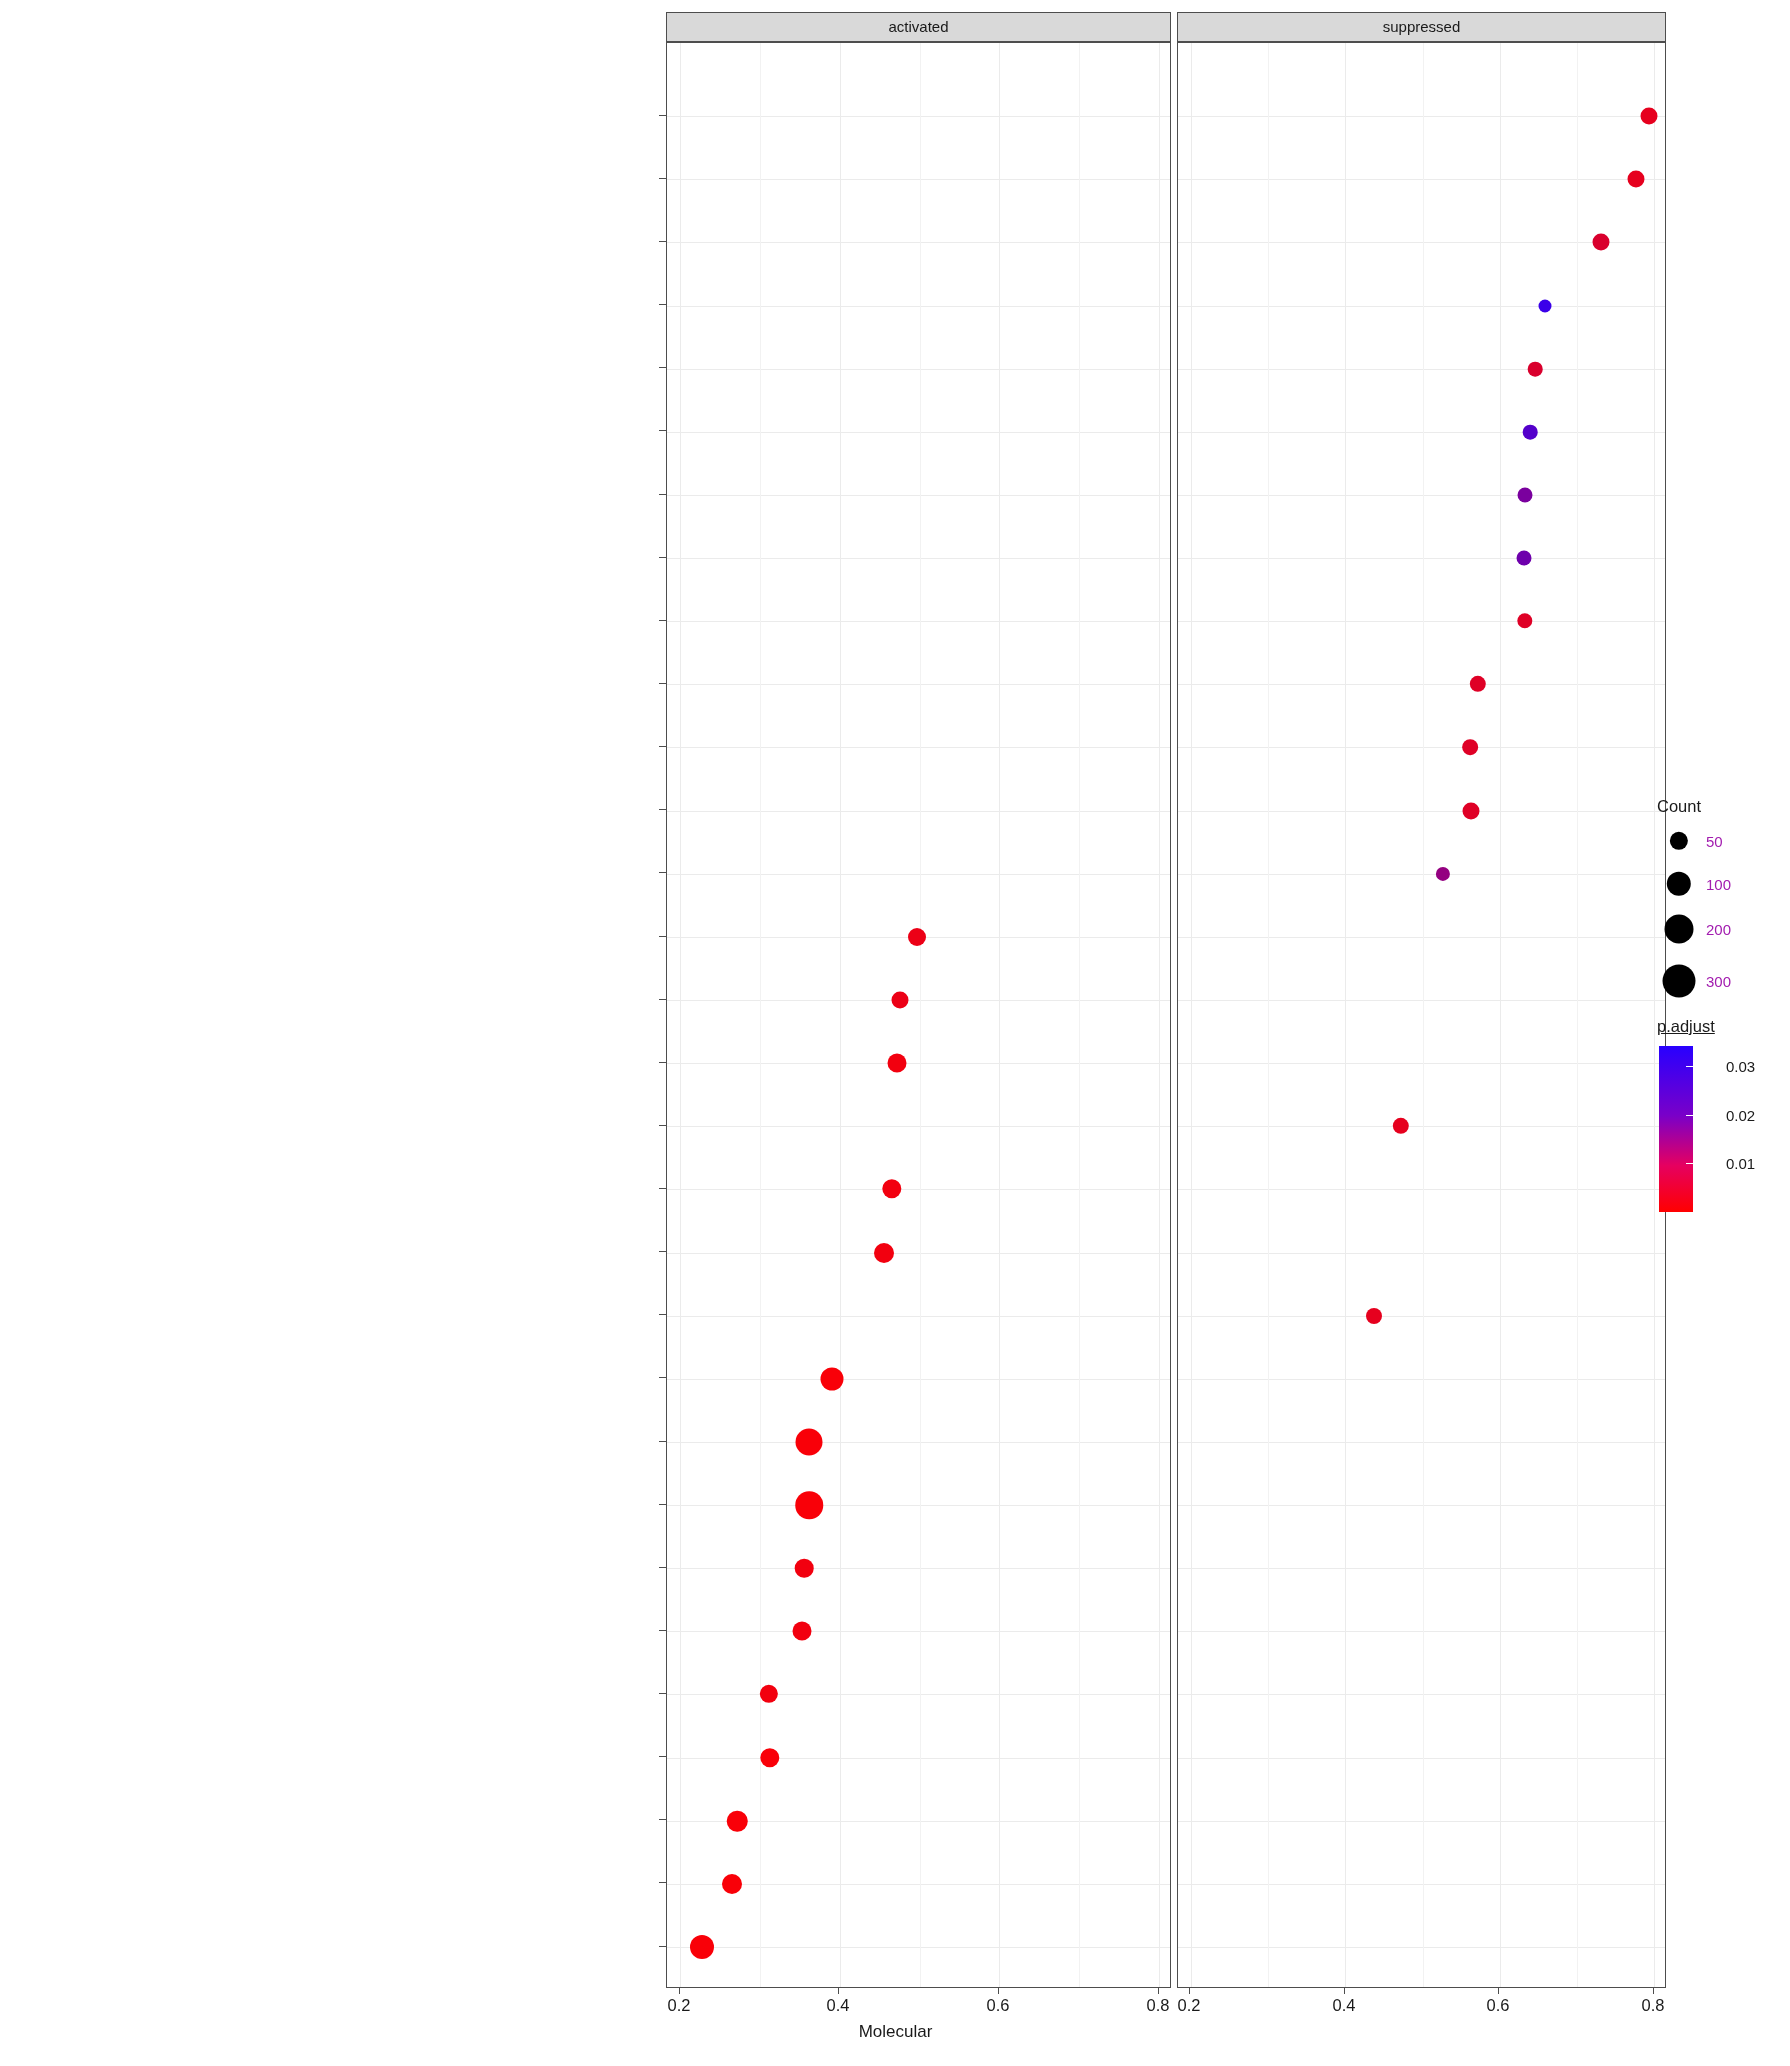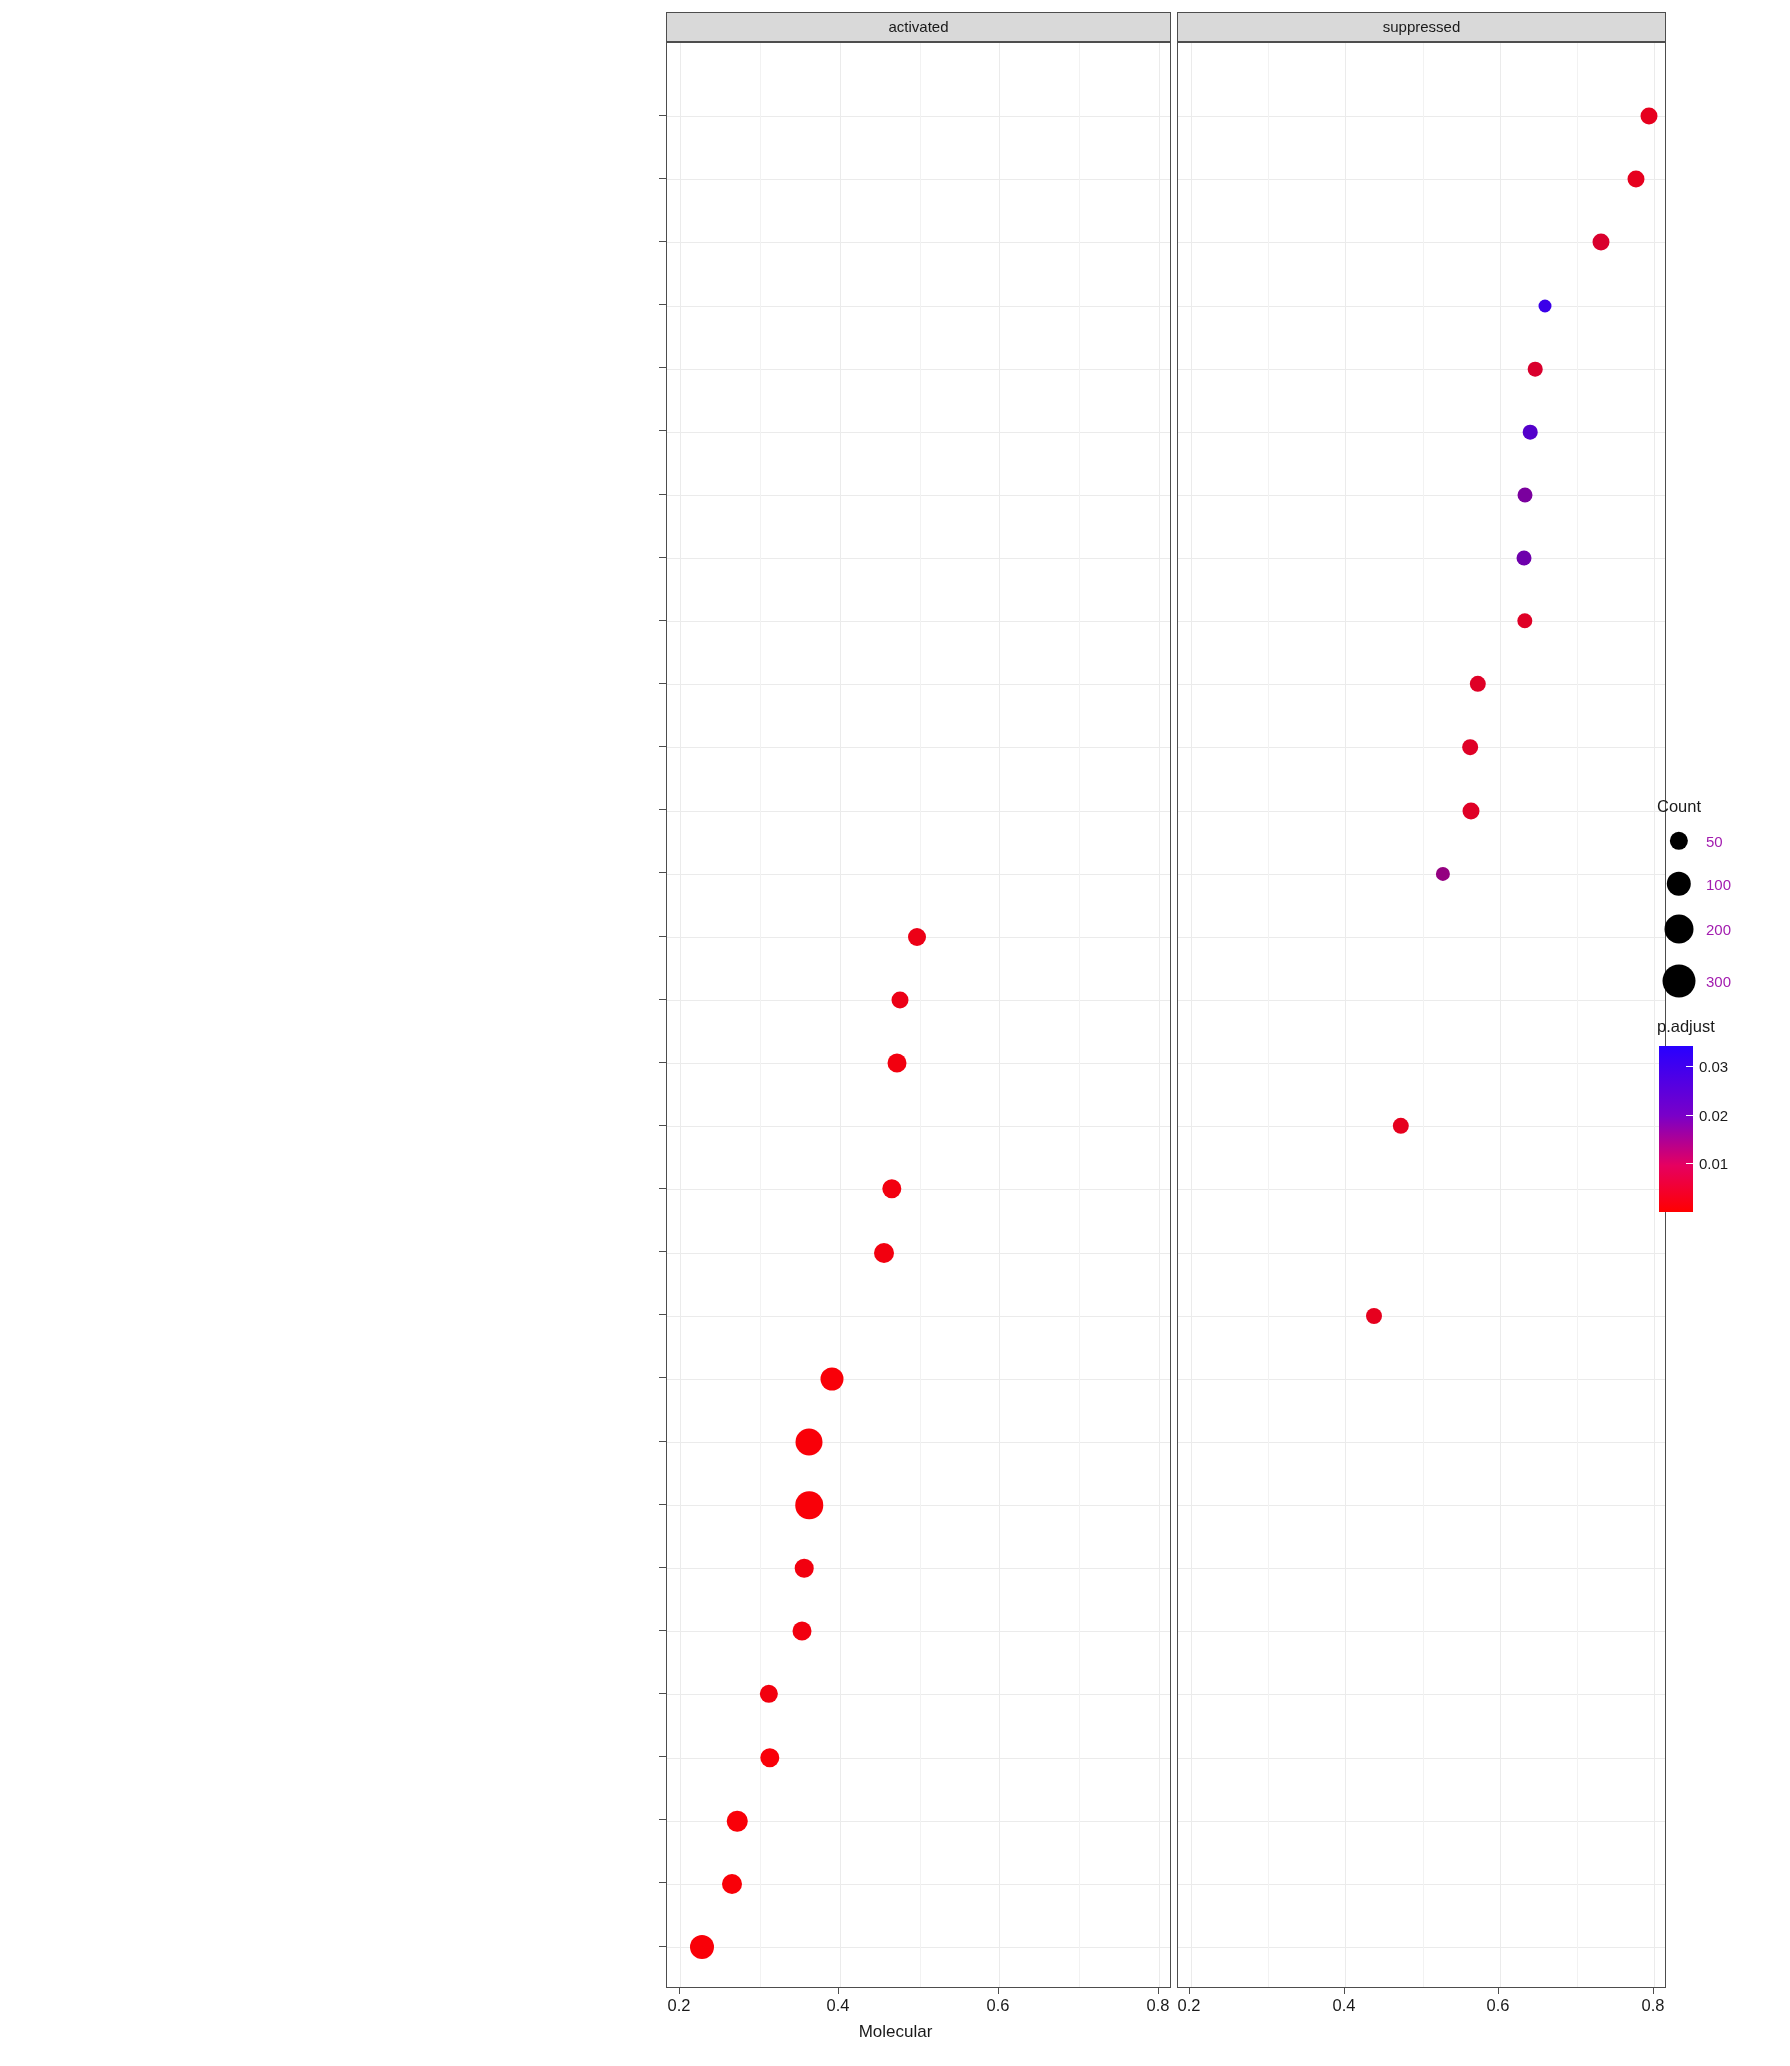--- a/index.html
+++ b/index.html
@@ -140,20 +140,21 @@
     width: 34px;
     height: 166px;
     border: 0;
   }
   .pa-tick-label {
     position: absolute;
     font-size: 15px;
     color: #1a1a1a;
     white-space: nowrap;
     transform: translateY(-50%);
+    margin-left: 27px;
   }
   .pa-tick {
     position: absolute;
     width: 7.2px;
     height: 0.7px;
     background: #ffffff;
   }
 </style>
 </head>
 <body>
@@ -306,21 +307,21 @@
       <div class="legend-key-label" style="left: 1706px; top: 841px;">50</div>
       <div class="legend-dot" style="width: 24.4px; height: 24.4px; left: 1679px; top: 884px;"></div>
       <div class="legend-key-label" style="left: 1706px; top: 884px;">100</div>
       <div class="legend-dot" style="width: 29px; height: 29px; left: 1679px; top: 929px;"></div>
       <div class="legend-key-label" style="left: 1706px; top: 929px;">200</div>
       <div class="legend-dot" style="width: 33px; height: 33px; left: 1679px; top: 981px;"></div>
       <div class="legend-key-label" style="left: 1706px; top: 981px;">300</div>
     </div>
 
   <div id="legend-color">
-    <div class="legend-title" style="left:1657px; top:1017px;">p.adjust</div>
+    <div class="legend-title" style="left:1657px; top:1017px;text-decoration:underline;">p.adjust</div>
     <div id="padjust-bar" style="left: 1659px; top: 1046px; background: linear-gradient(rgb(40, 0, 255), rgb(122, 0, 200) 42%, rgb(230, 0, 96) 72%, rgb(255, 0, 0));"></div>
   <div class="pa-tick-label" style="left: 1699px; top: 1066px;">0.03</div>
       <div class="pa-tick" style="left: 1686px; top: 1066px;"></div>
       <div class="pa-tick-label" style="left: 1699px; top: 1115px;">0.02</div>
       <div class="pa-tick" style="left: 1686px; top: 1115px;"></div>
       <div class="pa-tick-label" style="left: 1699px; top: 1163px;">0.01</div>
       <div class="pa-tick" style="left: 1686px; top: 1163px;"></div>
     </div>
 
 <div class="y-tick" style="left: 659px; top: 115px; right: auto;"></div>

